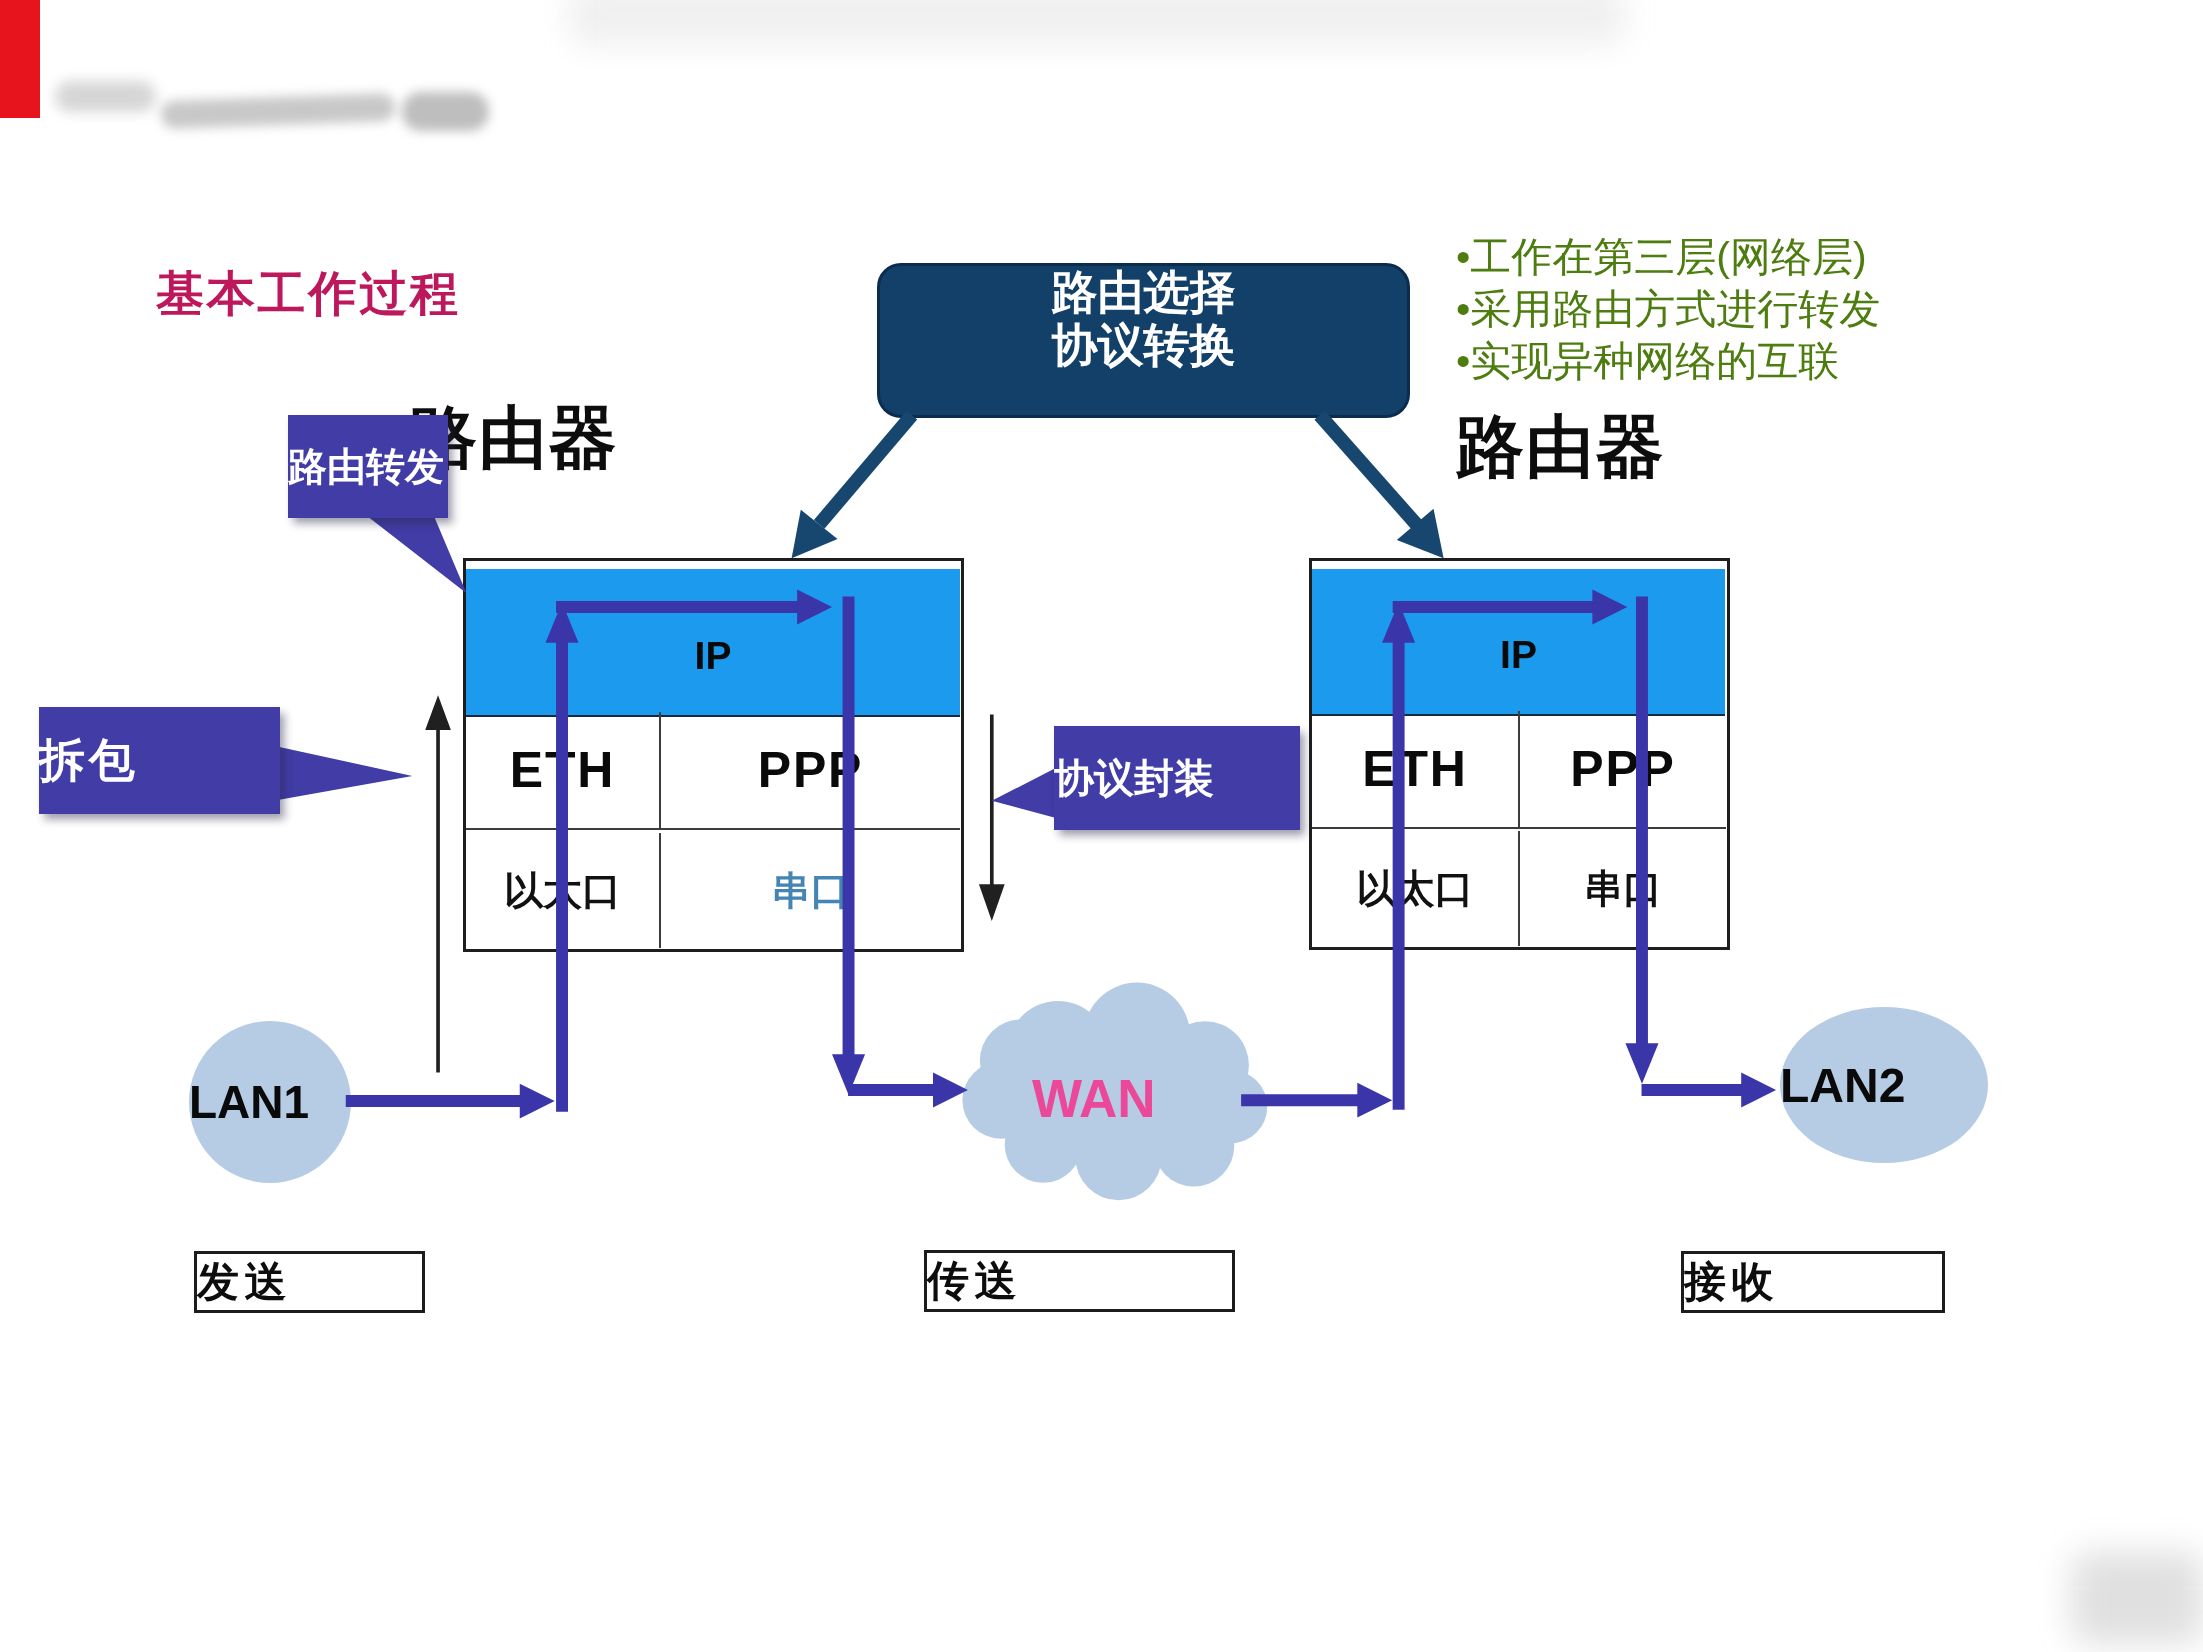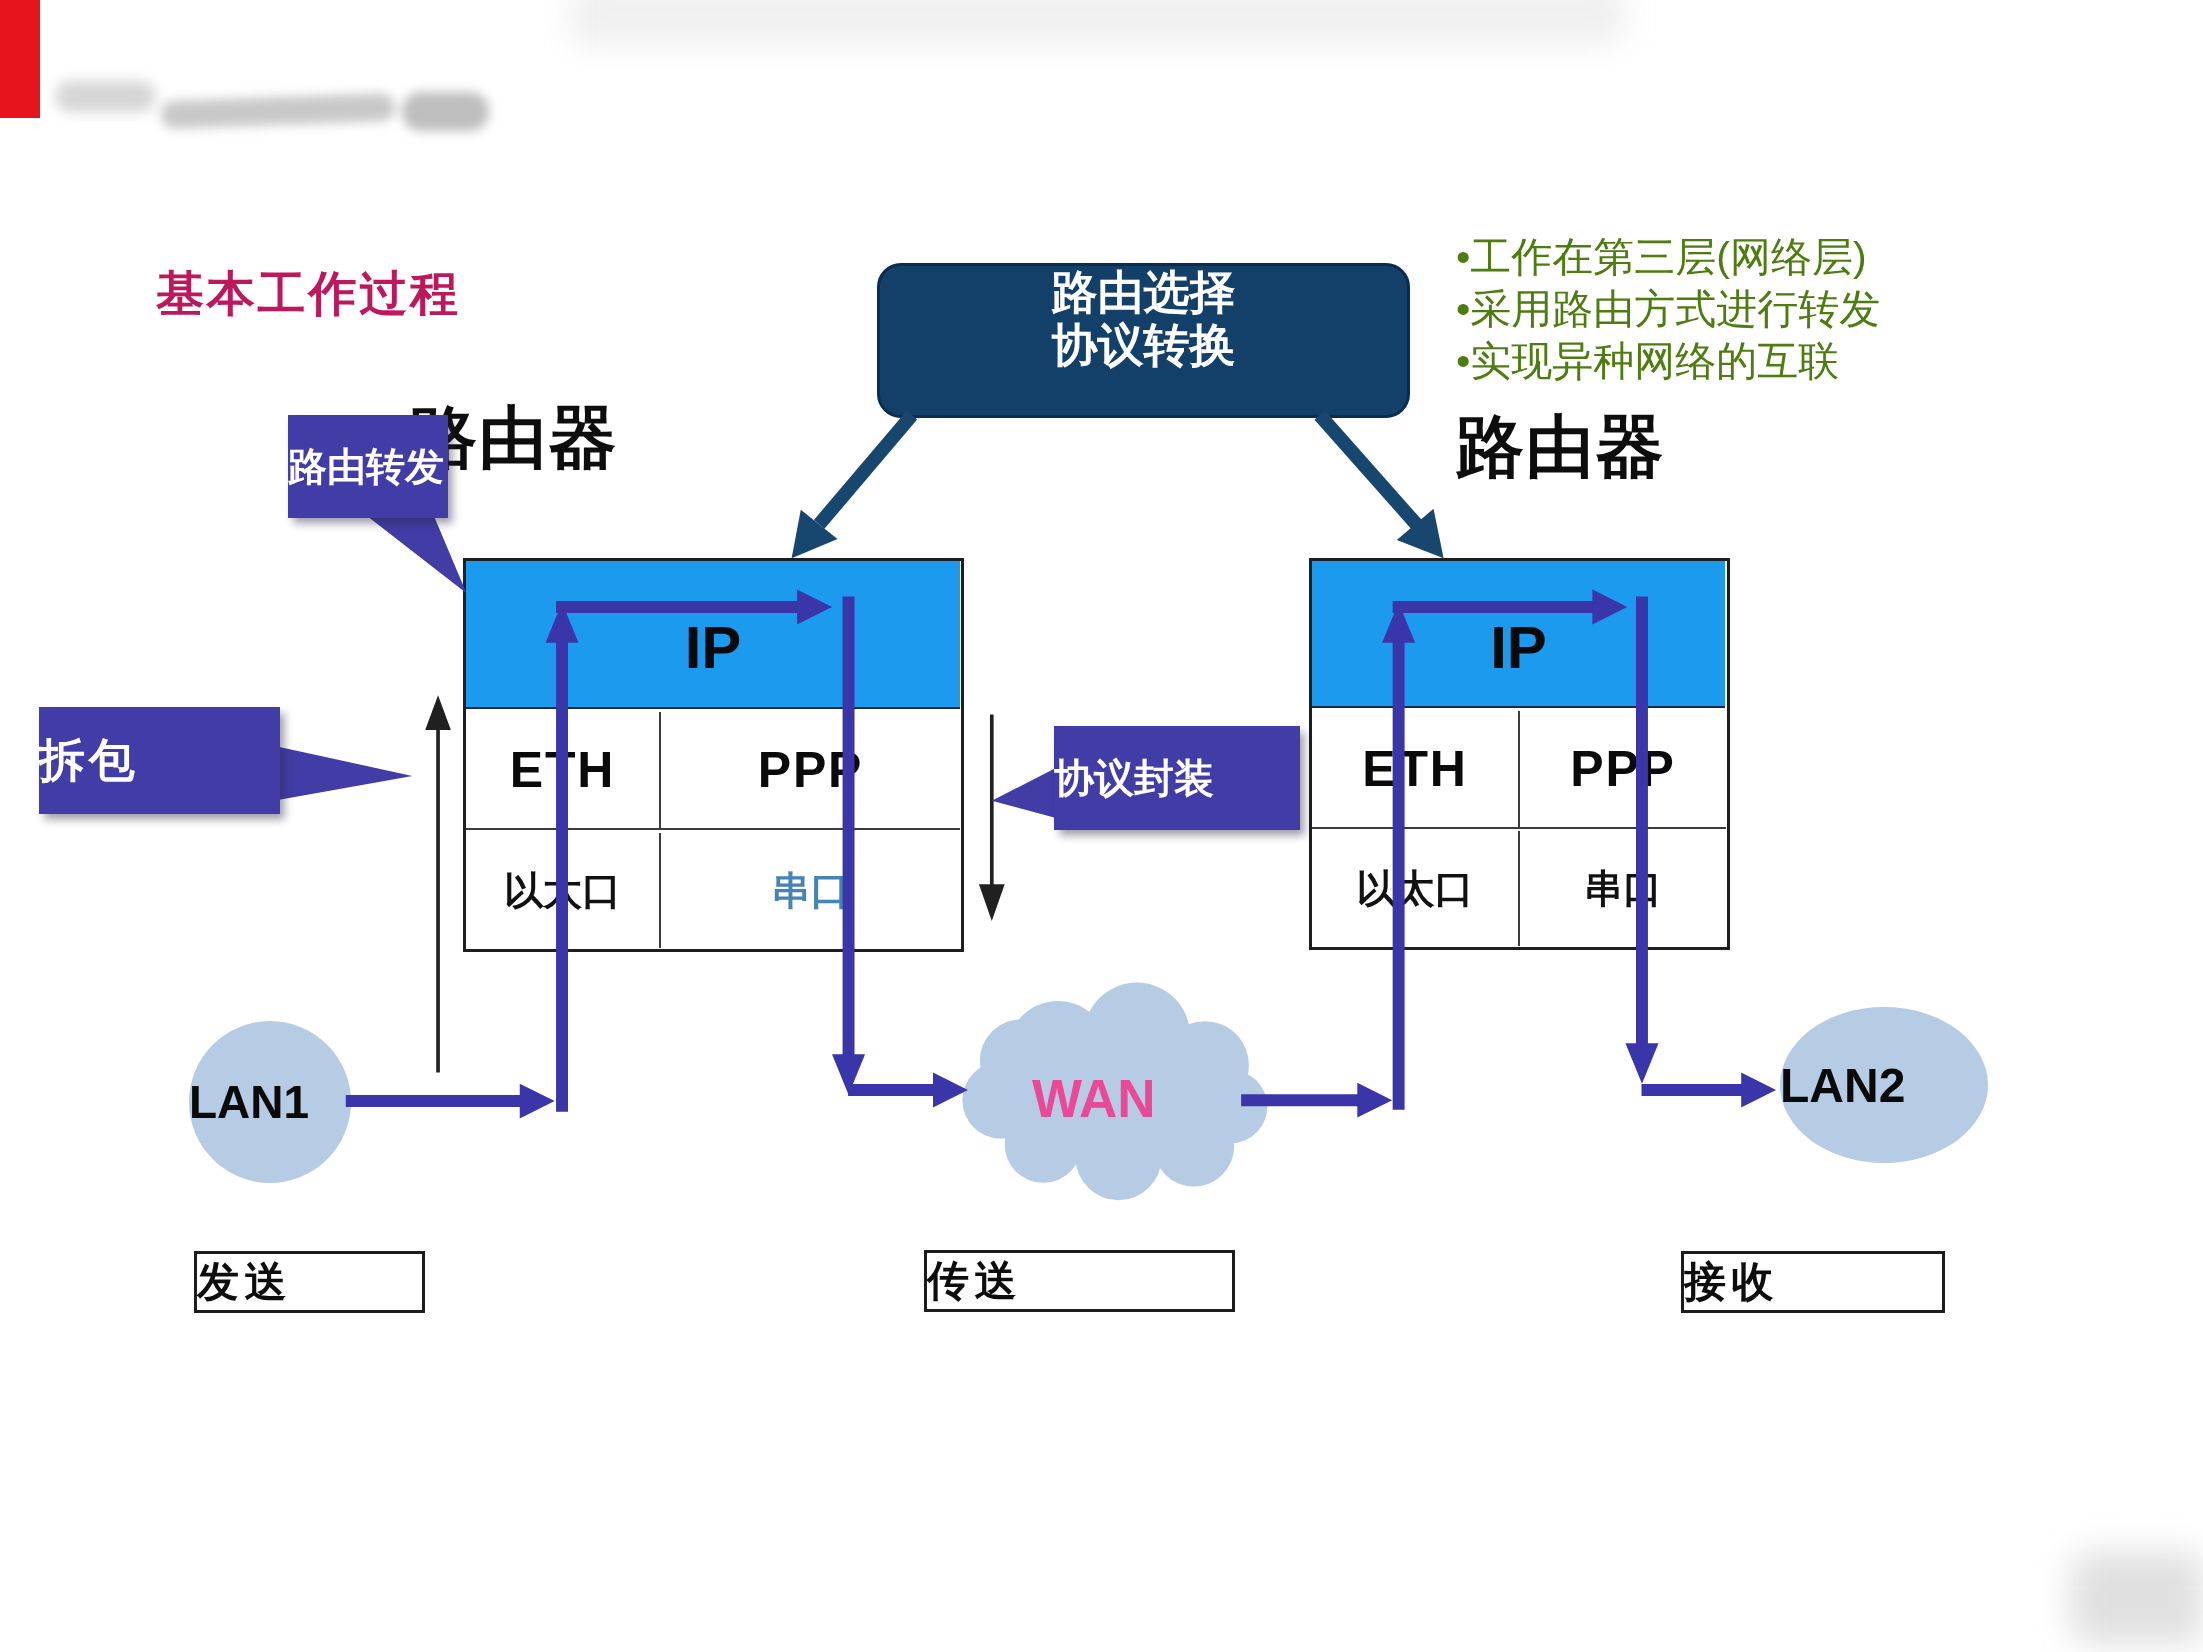--- a/index.html
+++ b/index.html
@@ -40,21 +40,21 @@
     box-shadow:4.6px 5.5px 8.3px rgba(40,40,70,.45); text-align:center;
   }
   .co-forward { left:288px; top:415px; width:160px; height:103px; font-size:39px; }
   .co-unpack  { left:39px;  top:707px; width:241px; height:107px; font-size:46px; letter-spacing:3.7px; }
   .co-encap   { left:1054px; top:726px; width:246px; height:104px; font-size:40px; }
 
   .ptable { background:#ffffff; border:3.7px solid #1E1E1E; }
   .tableL { left:463px;  top:558px; width:501px; height:394px; }
   .tableR { left:1309px; top:558px; width:421px; height:392px; }
   .cell { position:absolute; box-sizing:border-box; display:flex; align-items:center; justify-content:center; }
-  .hdr  { background:#1C9BEE; border-bottom:2.8px solid #17293E; font-size:60px; font-weight:bold; color:#0a0a0a; }
+  .hdr  { background:#1C9BEE; border-bottom:2.8px solid #17293E; font-size:39px; font-weight:bold; color:#0a0a0a;margin-top:8px; }
   .hdr .ip-label { margin-top:27.5px; }
   .proto { font-size:50px; font-weight:bold; color:#0a0a0a; letter-spacing:1.8px; }
   .port  { font-size:39px; font-weight:bold; color:#111; }
   .bR { border-right:2.8px solid #3C3C3C; }
   .bB { border-bottom:2.8px solid #3C3C3C; }
   .serial-left { color:#4585B4; }
 
   .node { background:#B6CCE4; border-radius:50%; font-weight:bold; color:#0a0a0a; }
   .lan1 { left:189px;  top:1021px; width:162px; height:162px; font-size:46px; }
   .lan2 { left:1780px; top:1007px; width:208px; height:156px; font-size:48px; }

